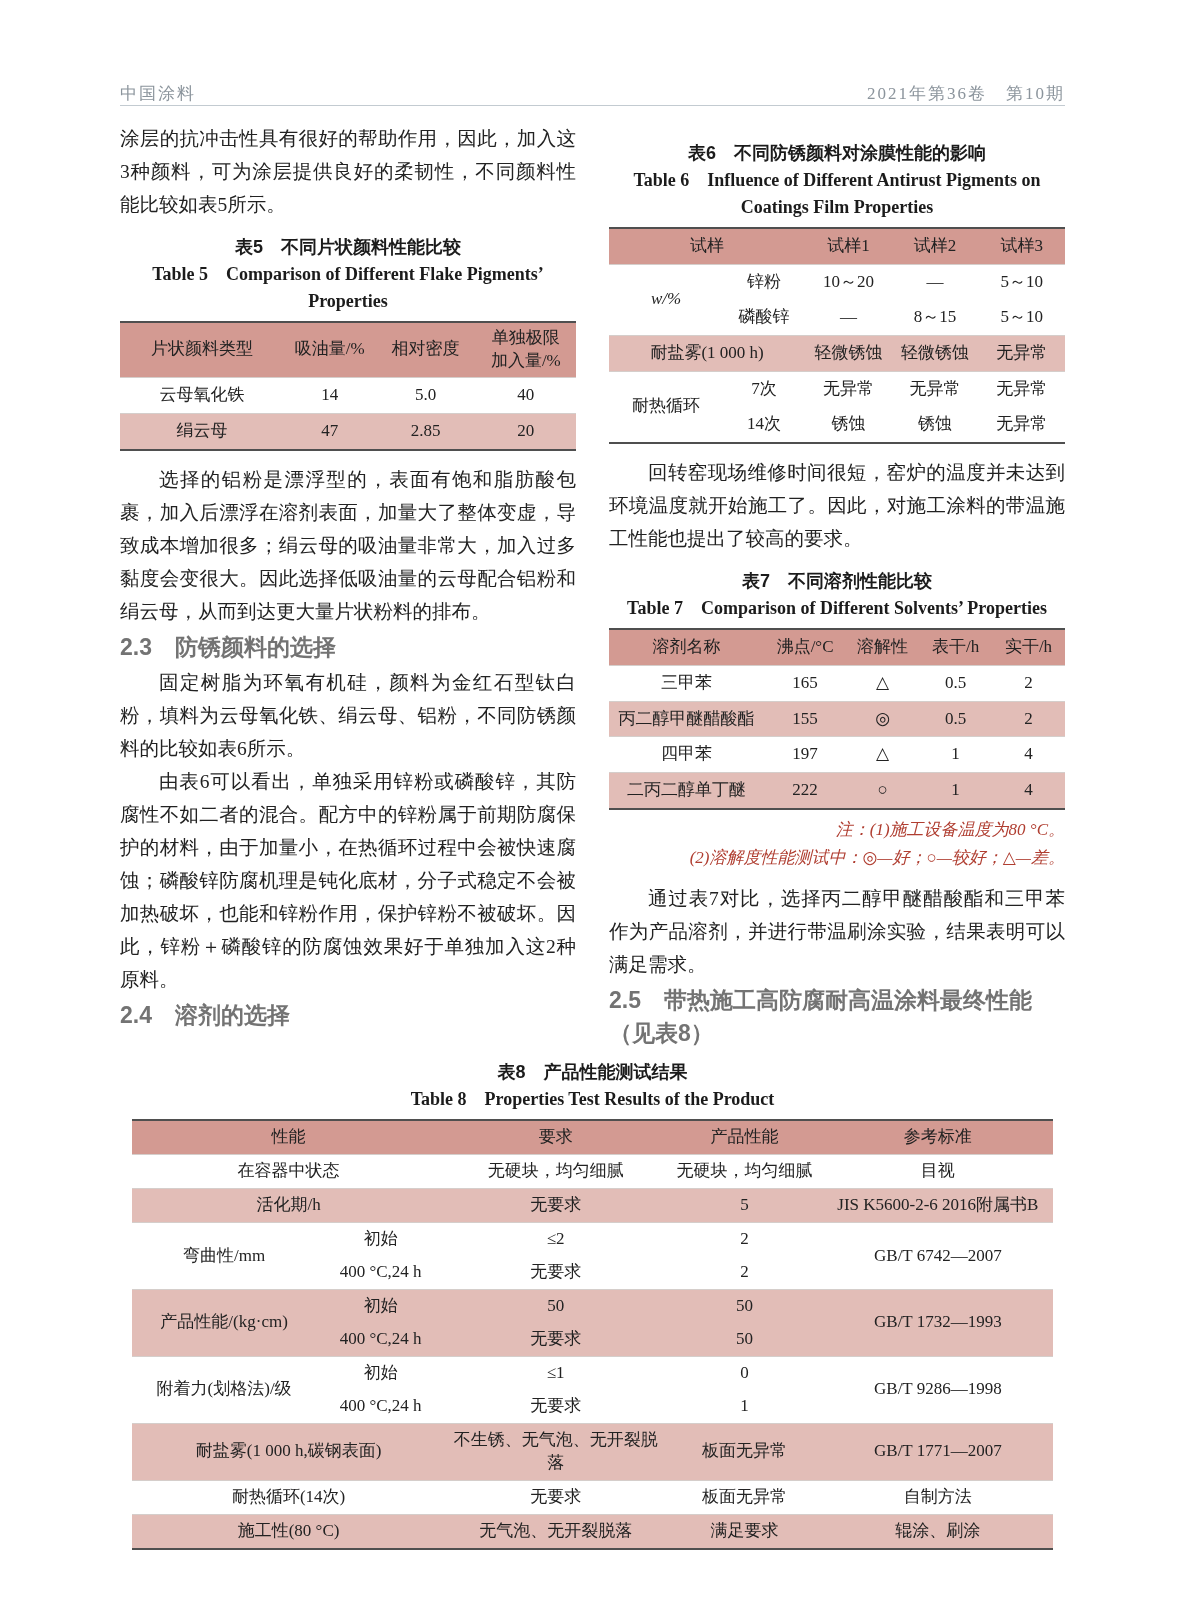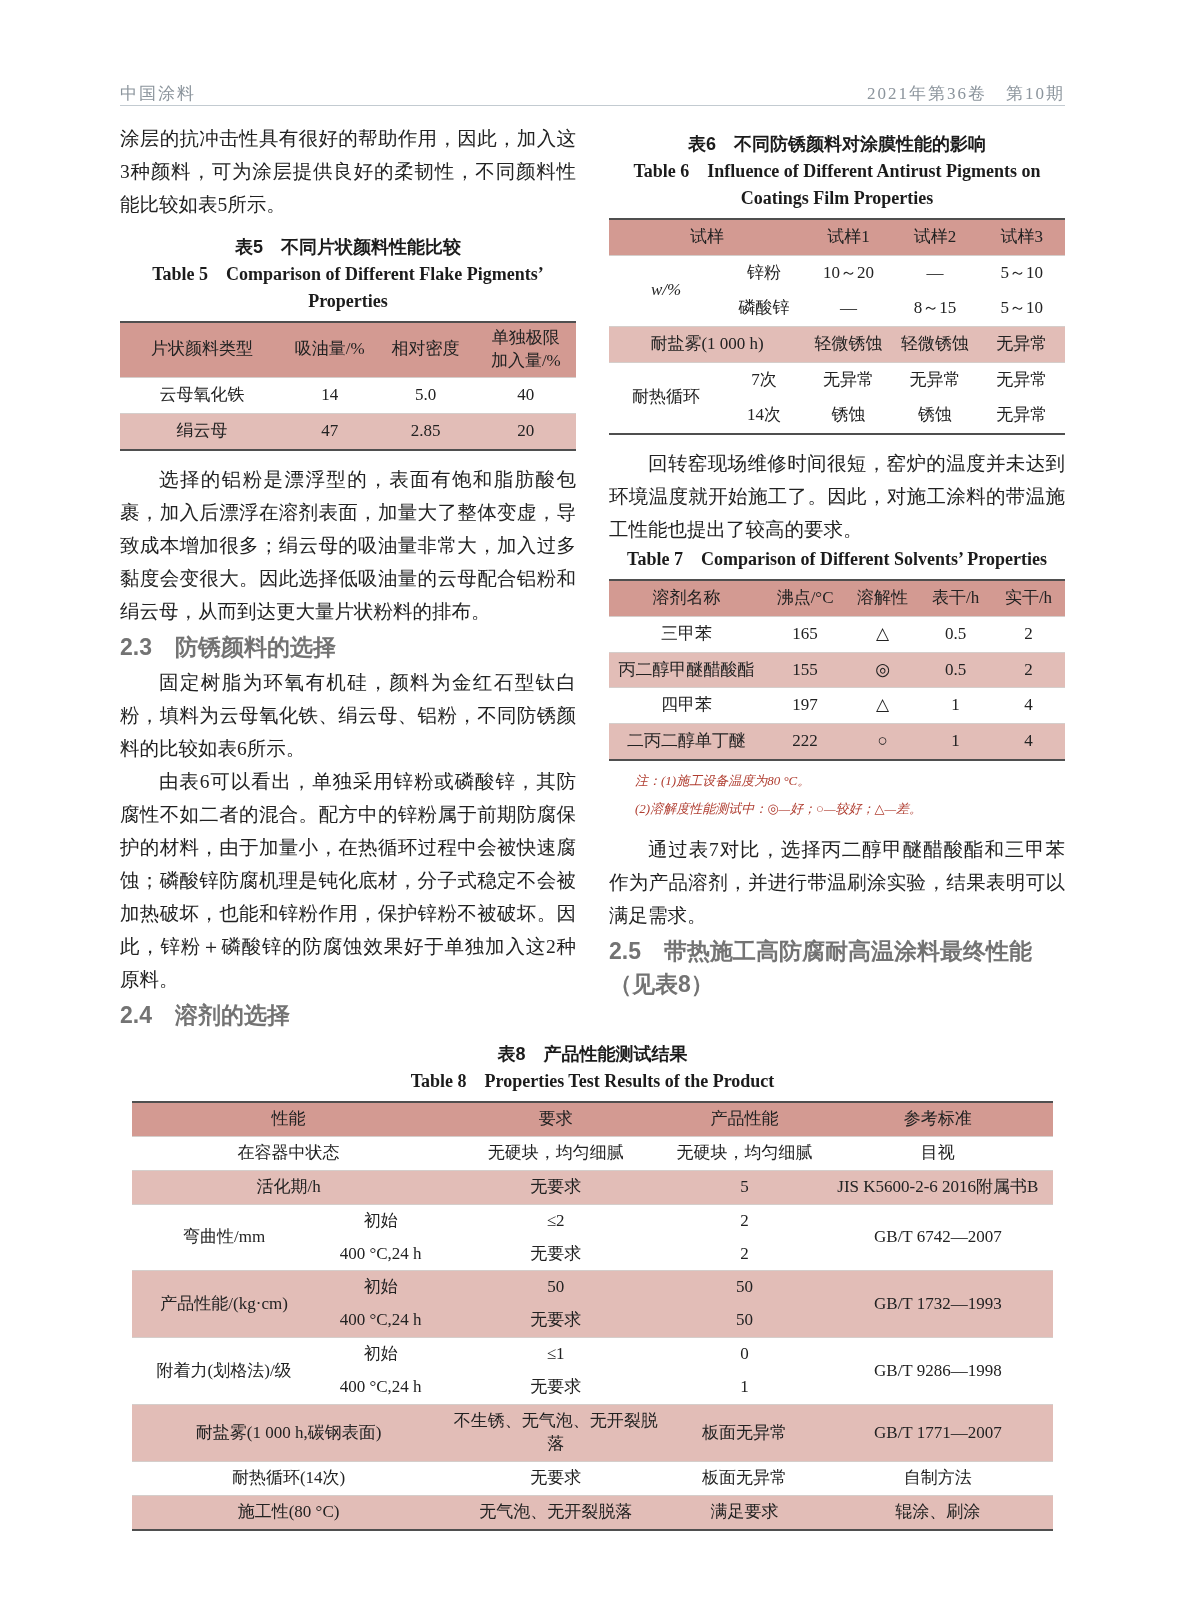--- a/index.html
+++ b/index.html
@@ -52,22 +52,22 @@
     font-weight:normal; text-align:center; vertical-align:middle;
     padding:6px 4px; line-height:1.35;
   }
   .pd { background:#d39a92; }           
   .pl { background:#e2bdb7; }           
   td.l, th.l { text-align:left; padding-left:8px; }
   tr.sep td { border-top:1px solid #d5cecb; }
   .it { font-style:italic; }
 
   .note {
-    color:#b03e31; font-style:italic; font-size:13px; line-height:28px;
-    padding-left:2em; text-align:left;
+    color:#b03e31; font-style:italic; font-size:17px; line-height:28px;
+    padding-left:2em; text-align:right;
   }
 
   
   .t8-wrap { margin:4px 12px 0 12px; }
   table.t8 td, table.t8 th { padding:5px 4px; font-size:17px; }
 </style>
 </head>
 <body>
 
 <div class="page">
@@ -116,21 +116,21 @@
           </table>
 
         <p class="para">选择的铝粉是漂浮型的，表面有饱和脂肪酸包裹，加入后漂浮在溶剂表面，加量大了整体变虚，导致成本增加很多；绢云母的吸油量非常大，加入过多黏度会变很大。因此选择低吸油量的云母配合铝粉和绢云母，从而到达更大量片状粉料的排布。</p>
         <div class="sec-h">2.3　防锈颜料的选择</div>
         <p class="para">固定树脂为环氧有机硅，颜料为金红石型钛白粉，填料为云母氧化铁、绢云母、铝粉，不同防锈颜料的比较如表6所示。</p>
         <p class="para">由表6可以看出，单独采用锌粉或磷酸锌，其防腐性不如二者的混合。配方中的锌粉属于前期防腐保护的材料，由于加量小，在热循环过程中会被快速腐蚀；磷酸锌防腐机理是钝化底材，分子式稳定不会被加热破坏，也能和锌粉作用，保护锌粉不被破坏。因此，锌粉＋磷酸锌的防腐蚀效果好于单独加入这2种原料。</p>
         <div class="sec-h">2.4　溶剂的选择</div>
       </div>
 
       <div class="col">
-        <div class="cap-cn" style="margin-top:8px">表6　不同防锈颜料对涂膜性能的影响</div>
+        <div class="cap-cn" style="margin-top:17px">表6　不同防锈颜料对涂膜性能的影响</div>
         <div class="cap-en">Table 6　Influence of Different Antirust Pigments on Coatings Film Properties</div>
 
         <table class="datatable">
           <colgroup>
               <col style="width:25%">
               <col style="width:18%">
               <col style="width:19%">
               <col style="width:19%">
               <col style="width:19%">
             </colgroup>
@@ -171,20 +171,21 @@
             <td>14次</td>
             <td>锈蚀</td>
             <td>锈蚀</td>
             <td>无异常</td>
           </tr>
         </tbody>
           </table>
 
         <p class="para">回转窑现场维修时间很短，窑炉的温度并未达到环境温度就开始施工了。因此，对施工涂料的带温施工性能也提出了较高的要求。</p>
 
+        <div class="cap-cn">表7　不同溶剂性能比较</div>
         <div class="cap-en">Table 7　Comparison of Different Solvents’ Properties</div>
 
         <table class="datatable" style="margin-bottom:6px">
           <colgroup>
               <col style="width:34%">
               <col style="width:18%">
               <col style="width:16%">
               <col style="width:16%">
               <col style="width:16%">
             </colgroup>

